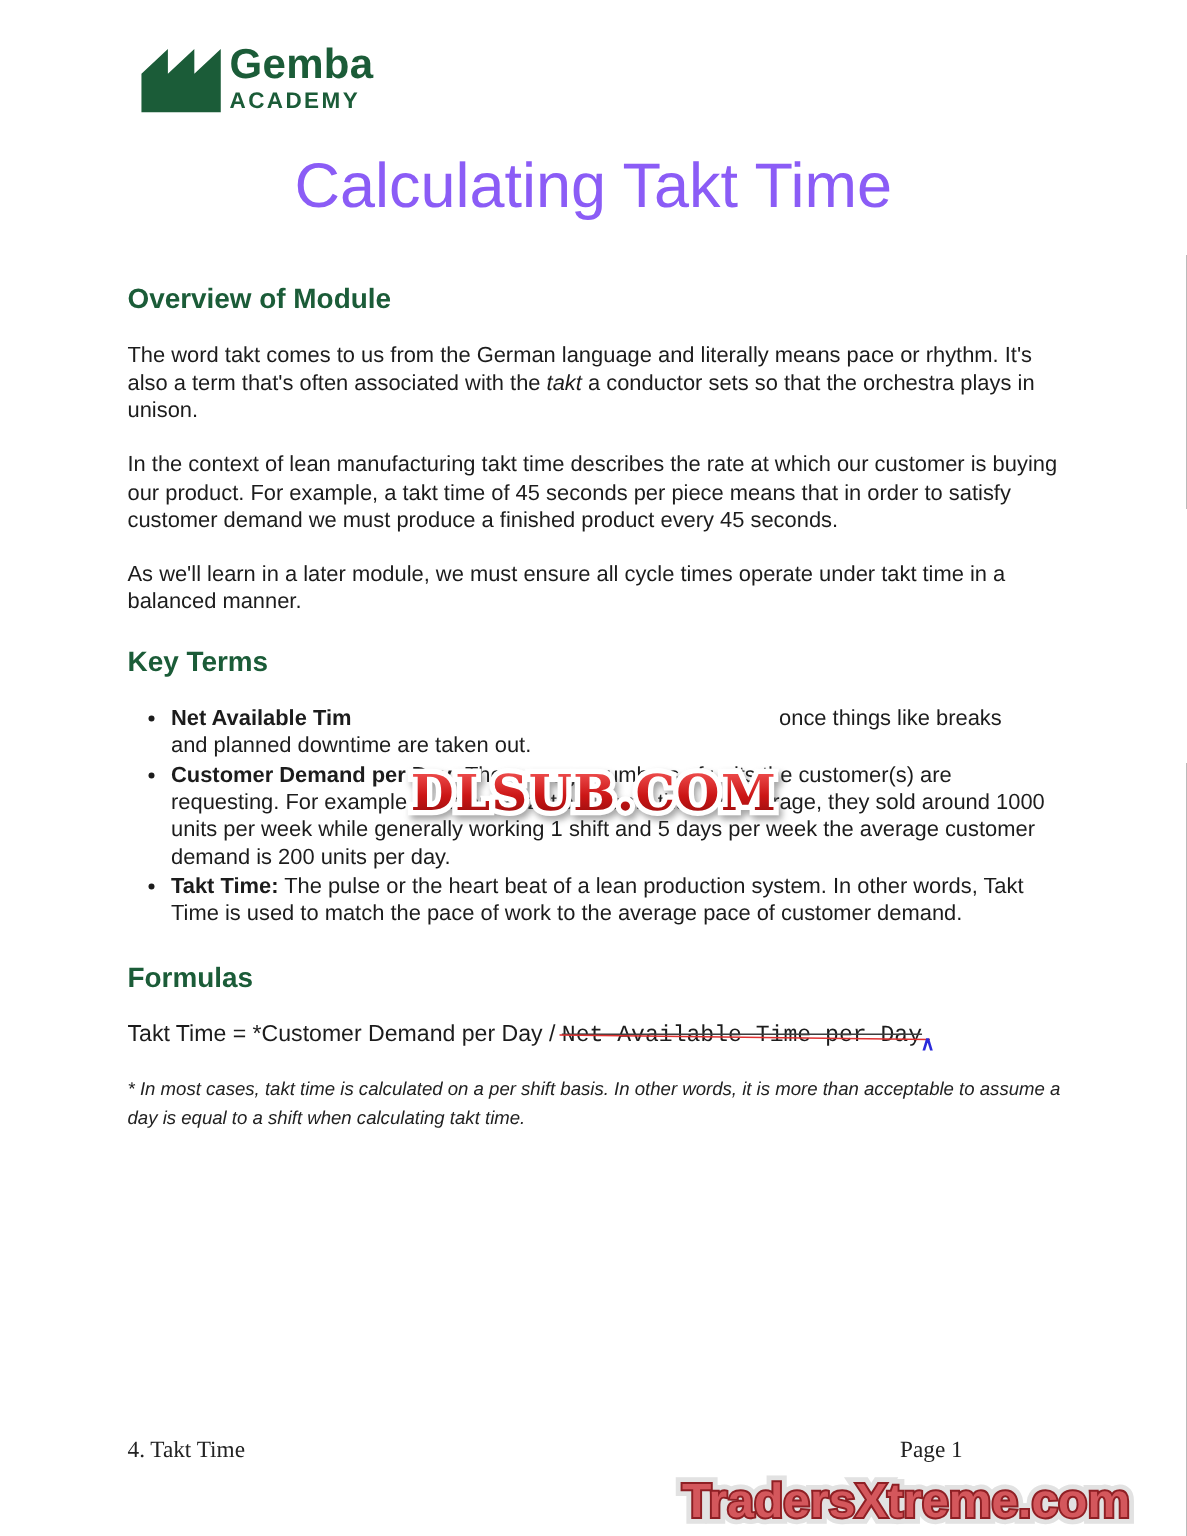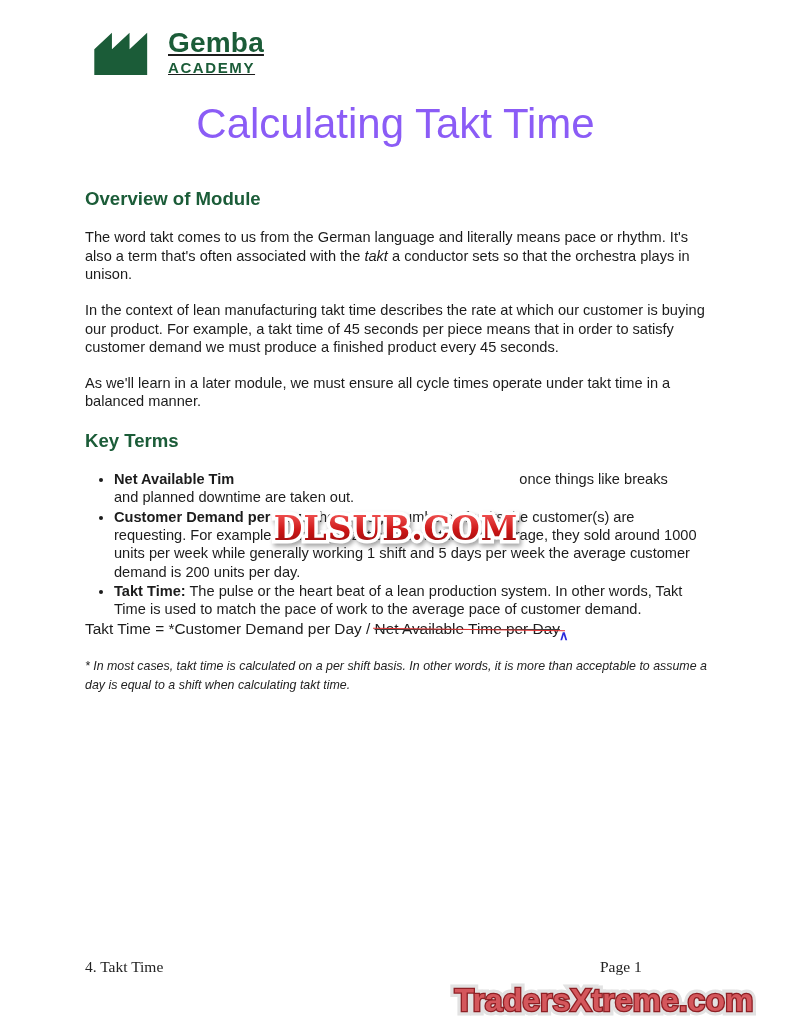--- a/index.html
+++ b/index.html
@@ -3,21 +3,21 @@
 <meta charset="utf-8">
 <style>
   html,body { margin:0; padding:0; background:#888; }
   .page {
     position:relative; width:791px; height:1024px; margin:0 auto;
     background:#ffffff; overflow:hidden;
     font-family:"Liberation Sans", sans-serif; color:#1c1c1c;
   }
 
   
-  .logo { position:absolute; left:94px; top:28px; display:flex; align-items:center; gap:17px;text-decoration:underline; }
+  .logo { position:absolute; left:94px; top:28px; display:flex; align-items:center; gap:2px; }
   .logo-icon svg { display:block; }
   .logo-text { display:flex; flex-direction:column; line-height:1; }
   .logo-name { font-size:28px; font-weight:bold; color:var(--green); letter-spacing:.2px; }
   .logo-sub  { font-size:15px; font-weight:bold; color:var(--green); letter-spacing:1.6px; margin-top:3px; }
 
   
   .wm-tc4s {
     position:absolute; top:0px; right:6px;
     font-size:46px; font-weight:bold; letter-spacing:-1px;
     background:linear-gradient(180deg, var(--tc4s-top) 20%, #4a322e 55%, var(--tc4s-bottom) 88%);
@@ -46,20 +46,21 @@
   .it { font-style:italic; }
   .nowrap { white-space:nowrap; }
   .gap { display:inline-block; width:281px; height:1px; }
 
   .formula-line { font-size:15.4px; margin:0 0 17px; }
   .struck {
     position:relative;
     text-decoration:line-through;
     text-decoration-color:#3d3d3d;
     text-decoration-thickness:1.3px;
+    font-family:Liberation Mono, monospace;
   }
   .struck::after {
     content:""; position:absolute; left:-2px; right:-5px; top:57%;
     border-top:1.8px solid var(--strike-red);
     transform:rotate(.7deg);
   }
   .caret { color:var(--caret-blue); font-size:13px; font-weight:bold; position:relative; top:6px; left:-1px; }
 
   .footnote { font-size:12.4px; font-style:italic; line-height:1.52; color:#222; margin-top:0; }
 
@@ -106,20 +107,21 @@
         <div>and planned downtime are taken out.</div>
       </li>
       <li>
         <span class="b">Customer Demand per Day:</span><span>  The average numbers of units the customer(s) are requesting.  For example, if an organization learns that, on average, they sold around 1000 units per week while generally working 1 shift and 5 days per week the average customer demand is 200 units per day.</span>
       </li>
       <li>
         <span class="b">Takt Time:</span><span>  The pulse or the heart beat of a lean production system.  In other words, Takt Time is used to match the pace of work to the average pace of customer demand.</span>
       </li>
     </ul>
 
+    <h2 class="section-heading mt2">Formulas</h2>
 
     <p class="formula-line"><span>Takt Time = *Customer Demand per Day / </span><span class="struck">Net Available Time per Day</span><span class="caret">∧</span></p>
 
     <p class="footnote">* In most cases, takt time is calculated on a per shift basis.   In other words, it is more than acceptable to assume a day is equal to a shift when calculating takt time.</p>
   </div>
 
   <div class="wm-dlsub">
     <svg width="292" height="50" viewBox="0 0 292 50">
       <defs>
         <linearGradient id="dlsubGrad" x1="0" y1="0" x2="0" y2="1">

